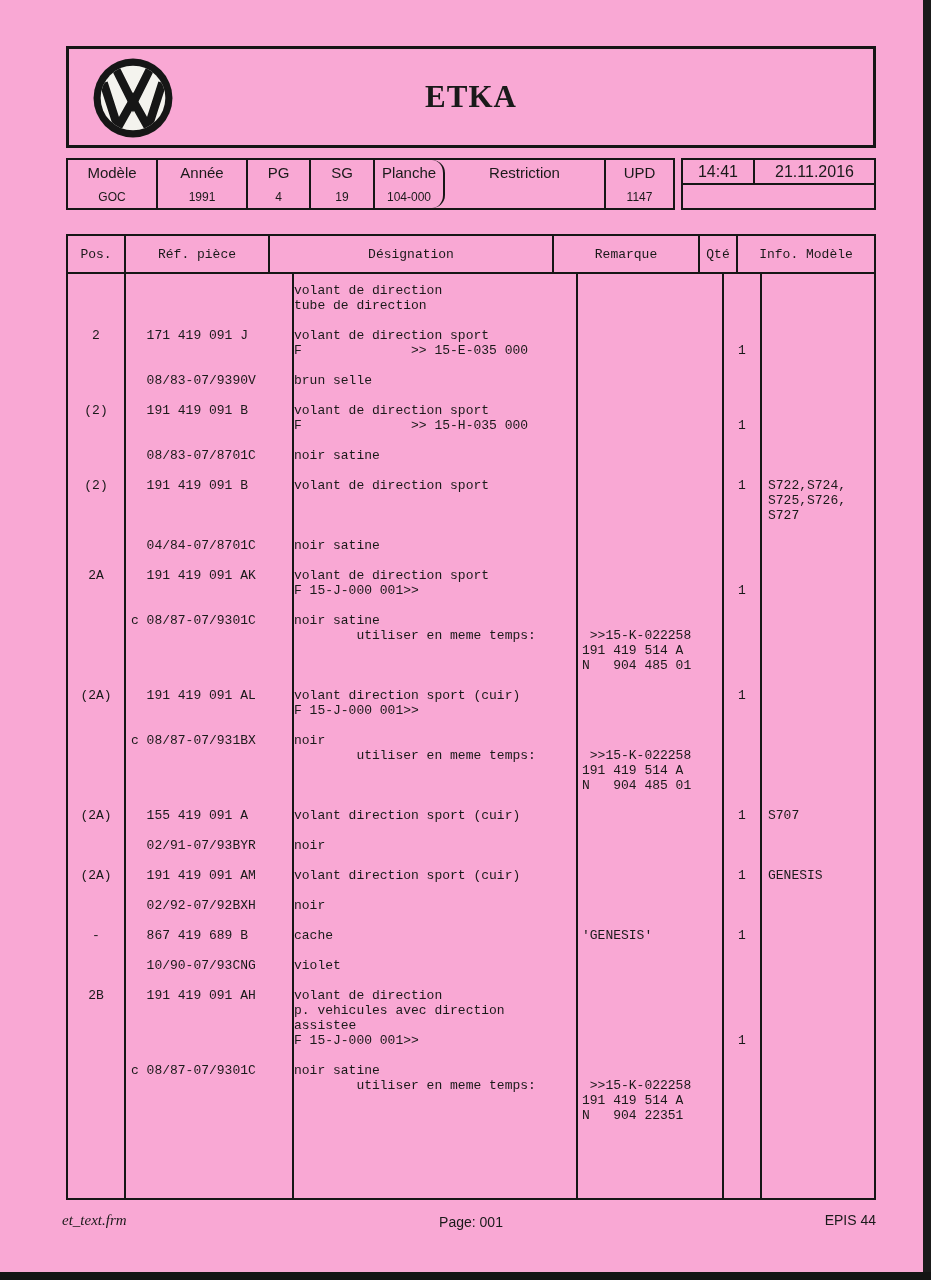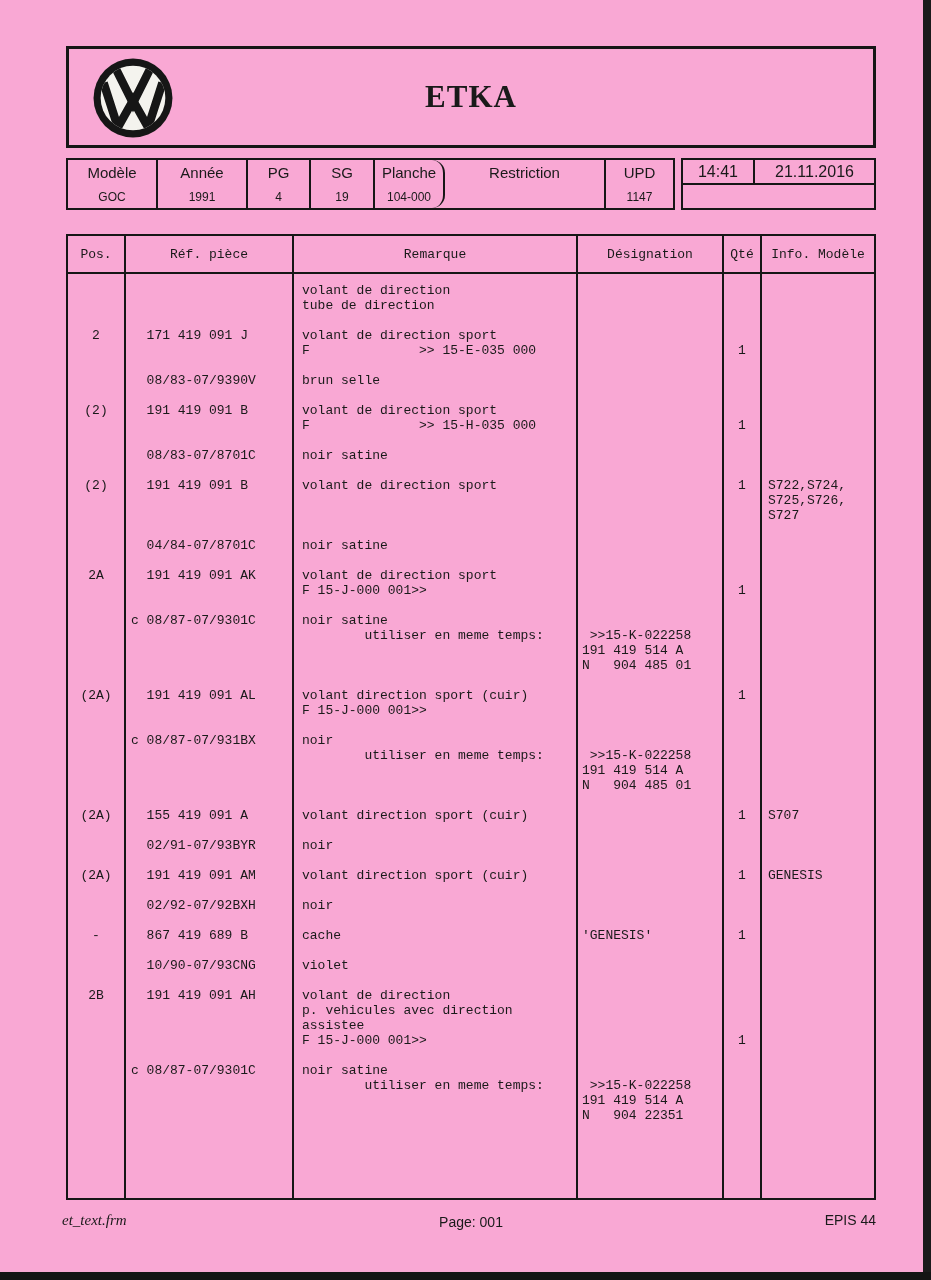--- a/index.html
+++ b/index.html
@@ -34,32 +34,32 @@
   .tcell.time{width:72px;border-right:2px solid #161616;box-sizing:border-box;}
   .tcell.date{flex:1;}
 
   
   .main-table{position:absolute;left:66px;top:234px;width:810px;height:966px;
               border:2px solid #161616;box-sizing:border-box;display:flex;flex-direction:column;
               font-family:"Liberation Mono","DejaVu Sans Mono",monospace;}
   .thead{display:flex;height:36px;border-bottom:2px solid #161616;flex:none;}
   .th{display:flex;align-items:center;justify-content:center;font-size:13px;
       border-right:2px solid #161616;box-sizing:border-box;}
-  .th:nth-child(1){width:58px;} .th:nth-child(2){width:168px;} .th:nth-child(3){width:284px;}
+  .th:nth-child(1){width:58px;} .th:nth-child(2){width:144px;} .th:nth-child(3){width:284px;}
   .th:nth-child(4){width:146px;} .th:nth-child(5){width:38px;}
   .th:nth-child(6){flex:1;border-right:none;}
   .tbody{flex:1;display:flex;flex-direction:column;overflow:hidden;}
   .trow{display:flex;flex:none;}
   .cell{border-right:2px solid #161616;box-sizing:border-box;padding-bottom:15px;}
   .trow:first-child .cell{padding-top:9px;}
   .trow.filler{flex:1;} .trow.filler .cell{padding:0;}
   .ln{height:15px;line-height:15px;font-size:13px;white-space:pre;}
   .c-pos{width:58px;text-align:center;}
   .c-ref{width:168px;padding-left:5px;}
-  .c-des{width:284px;padding-left:8px;}
+  .c-des{width:284px;}
   .c-rem{width:146px;padding-left:4px;}
   .c-qty{width:38px;text-align:center;}
   .c-info{flex:1;border-right:none;padding-left:6px;}
 
   
   .footer-form{position:absolute;left:62px;top:1212px;font-family:"Liberation Serif",serif;
                font-style:italic;font-size:15px;}
   .footer-page{position:absolute;left:66px;width:810px;top:1214px;text-align:center;font-size:14px;}
   .footer-sys{position:absolute;right:55px;top:1212px;font-size:14px;}
 </style>
@@ -121,22 +121,22 @@
     <div class="time-row">
       <div class="tcell time">14:41</div>
       <div class="tcell date">21.11.2016</div>
     </div>
   </div>
 
   <div class="main-table">
     <div class="thead">
       <div class="th">Pos.</div>
       <div class="th">Réf. pièce</div>
+      <div class="th">Désignation</div>
       <div class="th">Remarque</div>
-      <div class="th">Désignation</div>
       <div class="th">Qté</div>
       <div class="th">Info. Modèle</div>
     </div>
     <div class="tbody">
         <div class="trow">
           <div class="cell c-pos">
             <div class="ln"></div>
             <div class="ln"></div>
           </div>
           <div class="cell c-ref">

